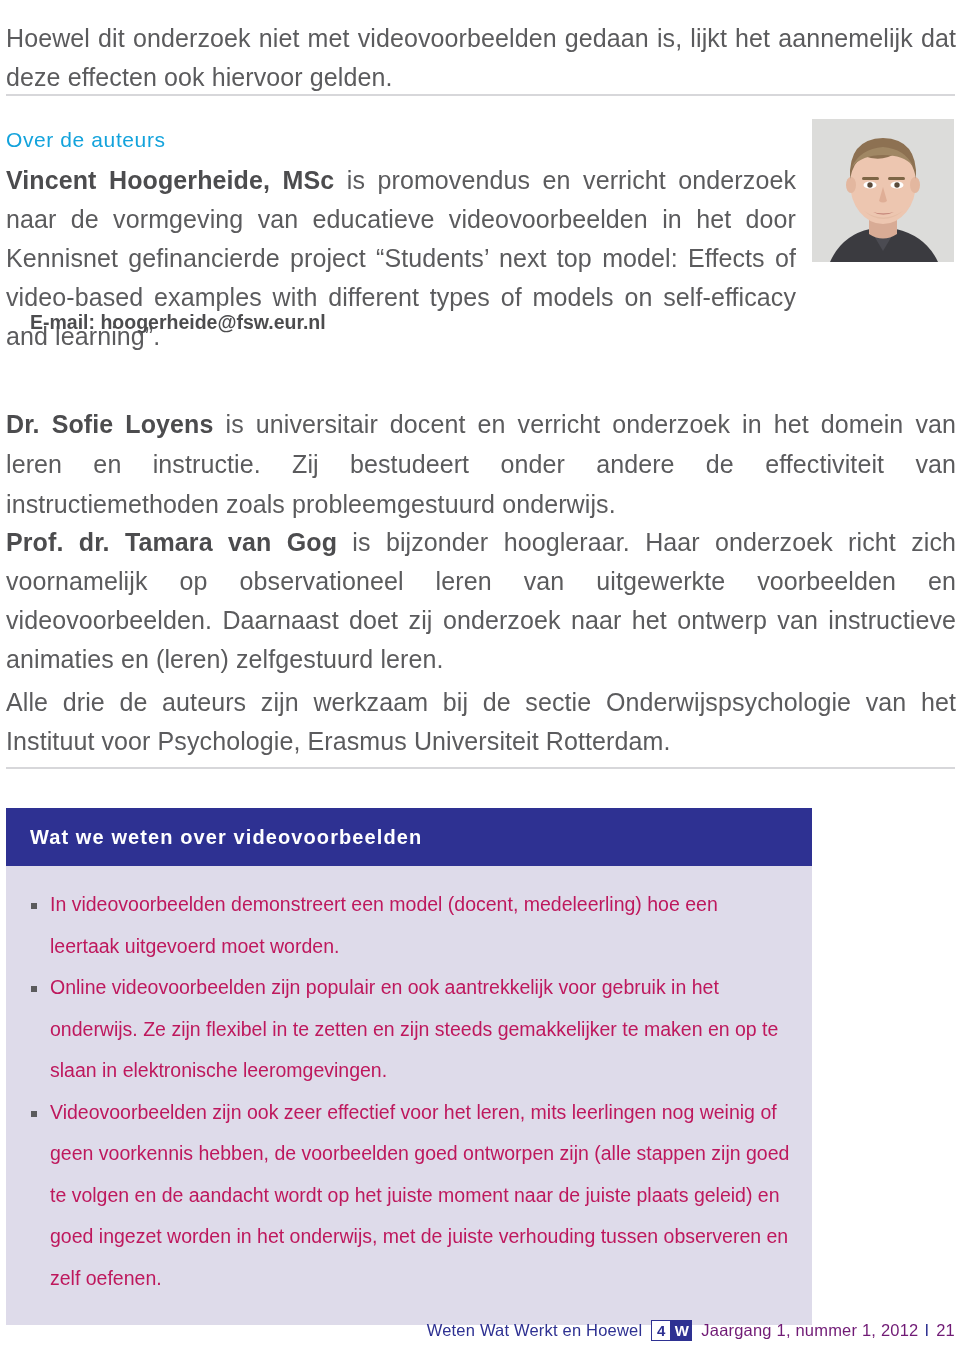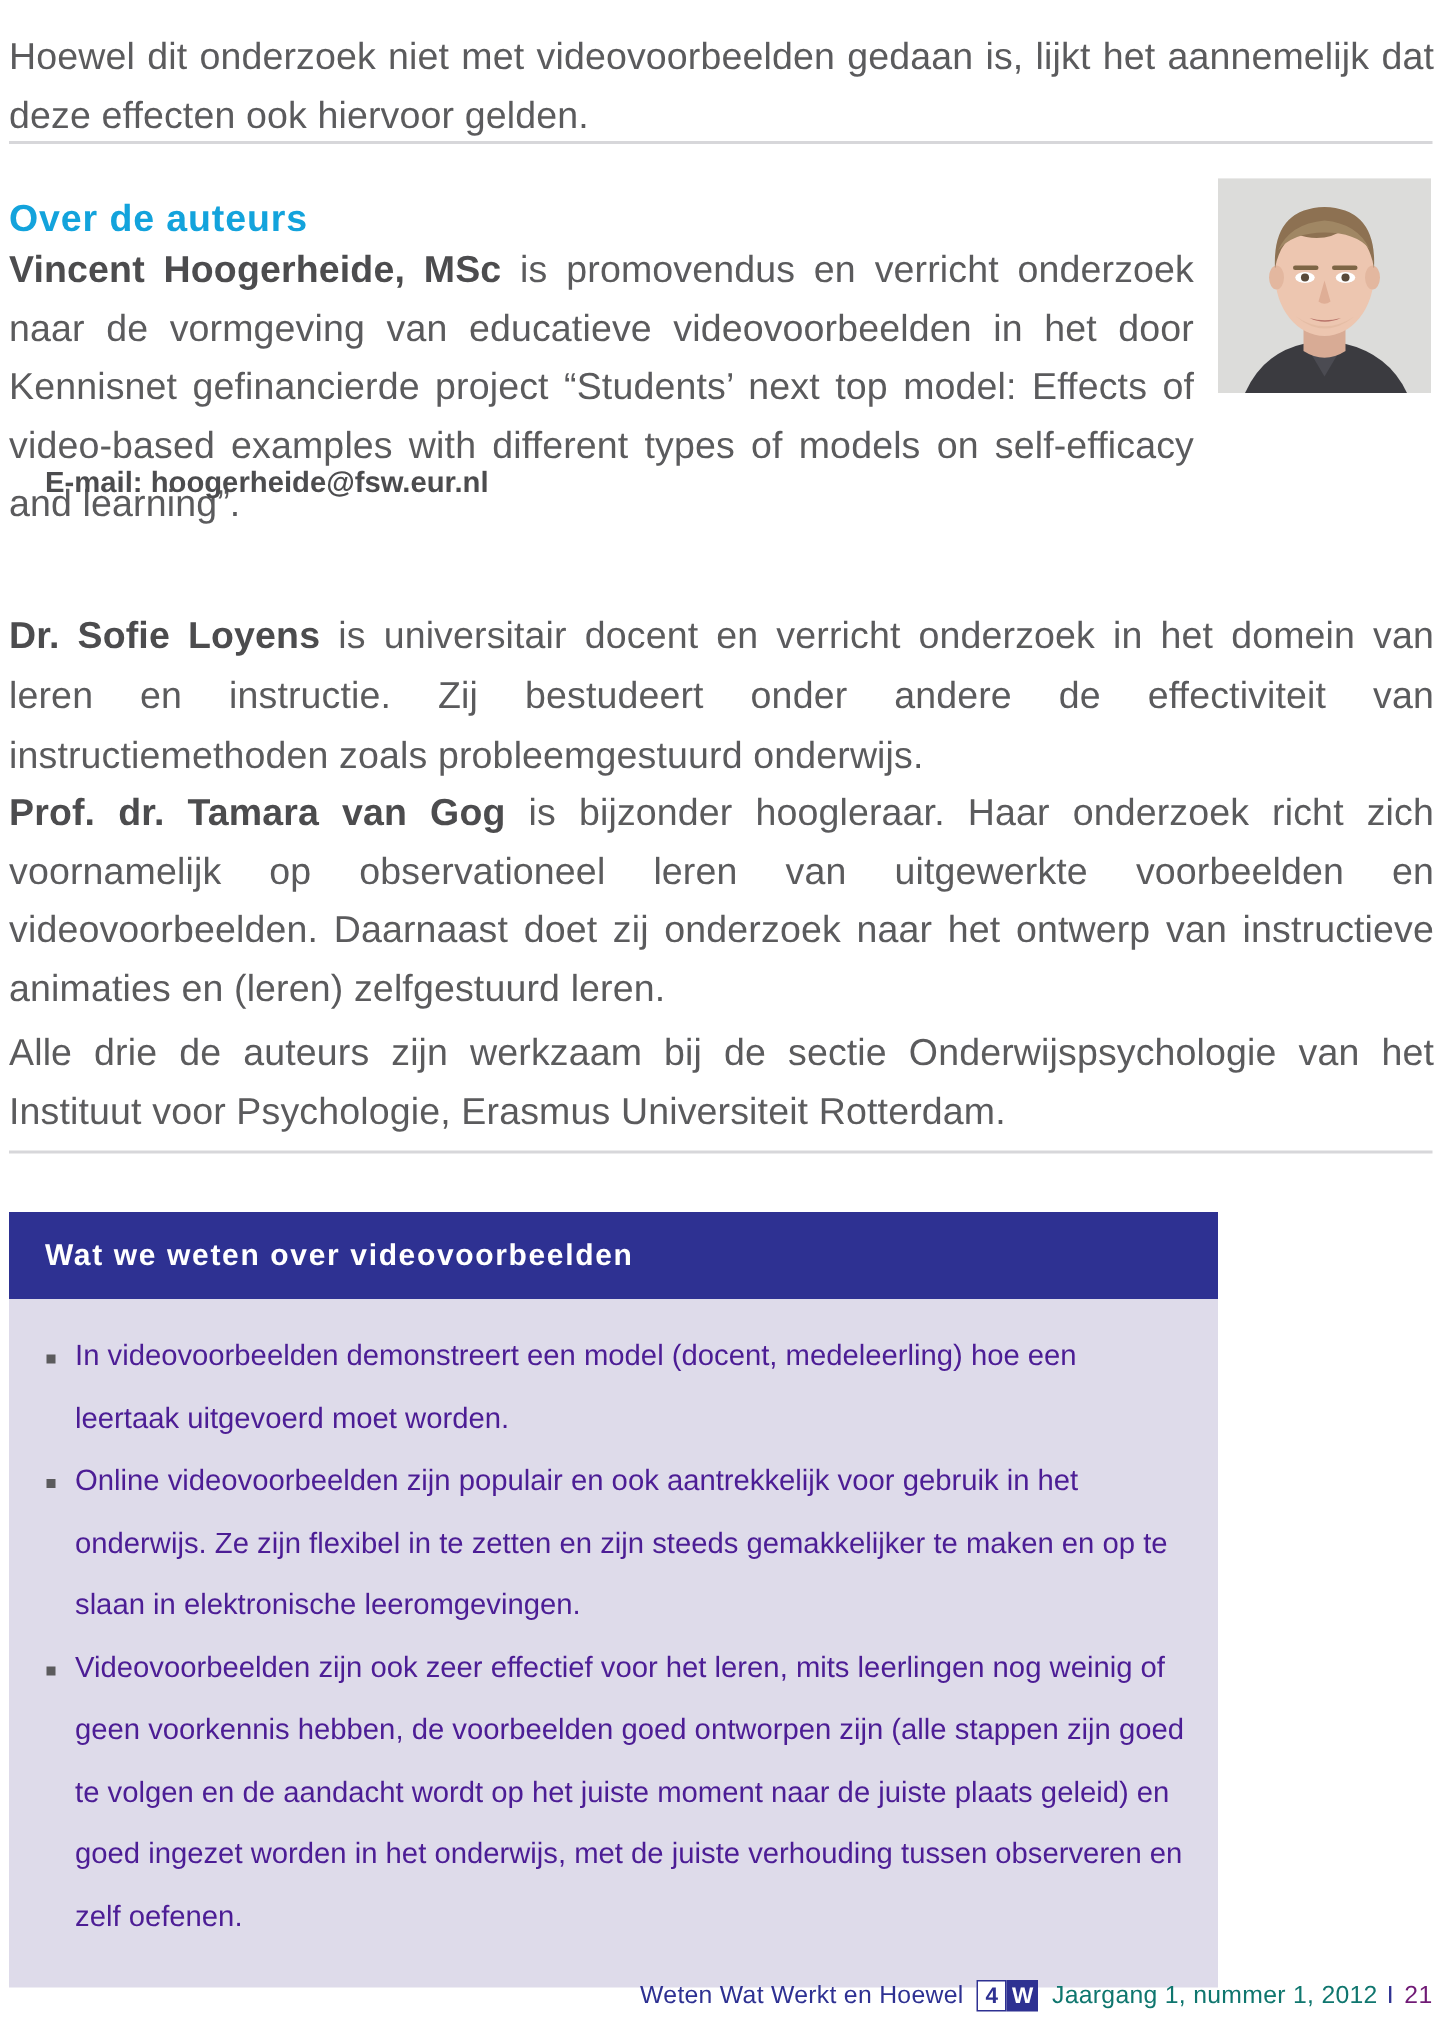--- a/index.html
+++ b/index.html
@@ -55,22 +55,22 @@
     background: #d7d7da;
   }
   #rule-top { top: 94px; }
   #rule-bottom { top: 767px; }
 
   
   #authors-heading {
     position: absolute;
     left: 6px;
     top: 111px;
-    font-size: 25px;
-    font-weight: bold;
+    font-size: 21px;
+    font-weight: normal;
     color: #13a3dc;
     letter-spacing: 0.6px;
   }
 
   
   #author-photo {
     position: absolute;
     left: 812px;
     top: 119px;
     width: 142px;
@@ -148,21 +148,21 @@
   }
   #summary-list {
     list-style: none;
     margin: 0;
     padding: 18px 22px 26px 24px;
   }
   #summary-list li {
     position: relative;
     font-size: 19.5px;
     line-height: 41.5px;
-    color: #4c1d95;
+    color: #be185d;
     padding-left: 20px;
     margin: 0 0 0 0;
   }
   #summary-list li::before {
     content: "";
     position: absolute;
     left: 1px;
     top: 19px;
     width: 6px;
     height: 6px;
@@ -205,21 +205,21 @@
     background: #2e3192;
     color: #ffffff;
     font-weight: bold;
     font-size: 15px;
     width: 21px;
     display: flex;
     align-items: center;
     justify-content: center;
     box-sizing: border-box;
   }
-  #footer-right-text { color: #0f766e; }
+  #footer-right-text { color: #701a75; }
   #footer-sep { margin: 0 7px 0 6px; color: #2e3192; }
   #footer-page { color: #701a75; }
 </style>
 </head>
 <body>
 
 <div class="page">
 
   <p class="para" id="intro">Hoewel dit onderzoek niet met videovoorbeelden gedaan is, lijkt het aannemelijk dat deze effecten ook hiervoor gelden.</p>
 

